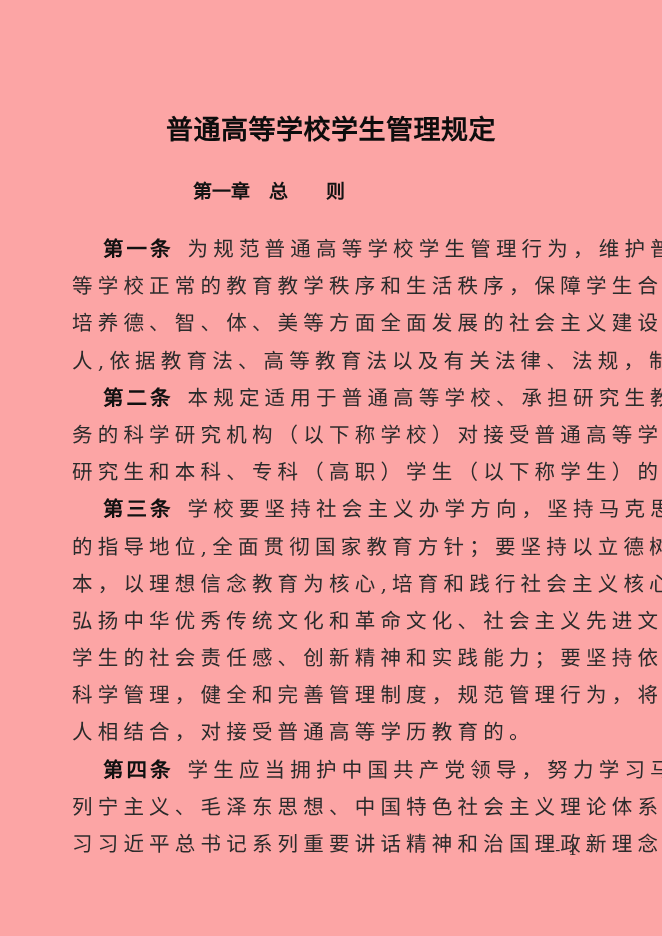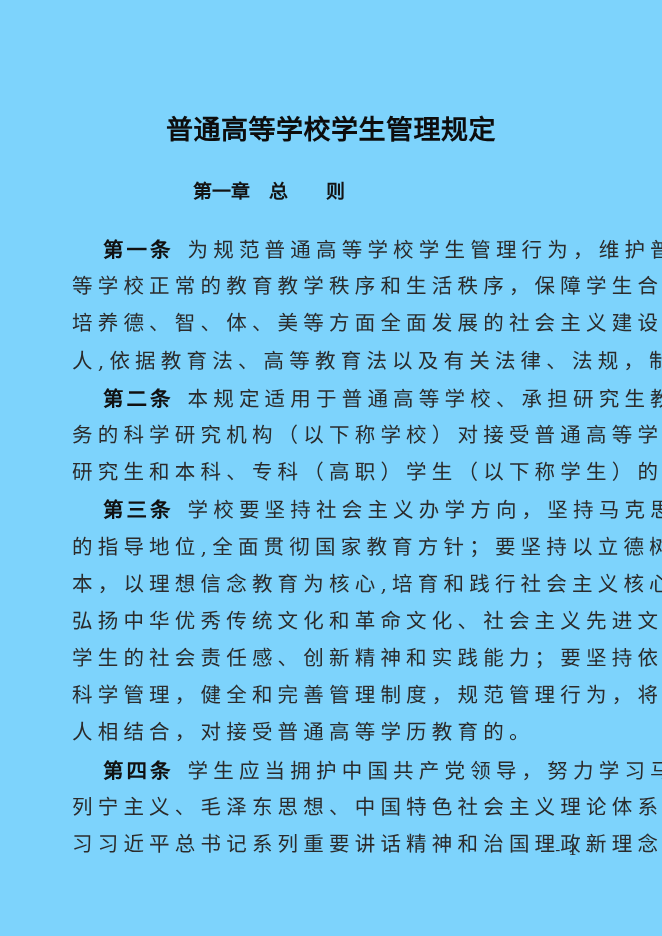--- a/index.html
+++ b/index.html
@@ -14,21 +14,21 @@
     position: relative;
     overflow: hidden;
     font-family: "DejaVu Serif", "Liberation Serif", serif;
     color: #1a1a1a;
     -webkit-font-smoothing: antialiased;
   }
 
   .page {
     position: absolute;
     inset: 0;
-    background: #7dd3fc;
+    background: #fca5a5;
   }
 
   
   .doc-title {
     position: absolute;
     top: 95px;
     left: 0;
     width: 662px;
     text-align: center;
     font-family: "DejaVu Sans", "Liberation Sans", sans-serif;
@@ -78,21 +78,21 @@
     font-weight: 400;
   }
 
   
   .line.indented {
     text-indent: 31px;
   }
 
   
   .art-no {
-    font-family: Liberation Sans, sans-serif;
+    font-family: Liberation Serif, serif;
     font-weight: 700;
     color: #111111;
     letter-spacing: 3px;
     margin-top: 40px;
   }
 
   .art-gap {
     display: inline-block;
     width: 14px;
   }

